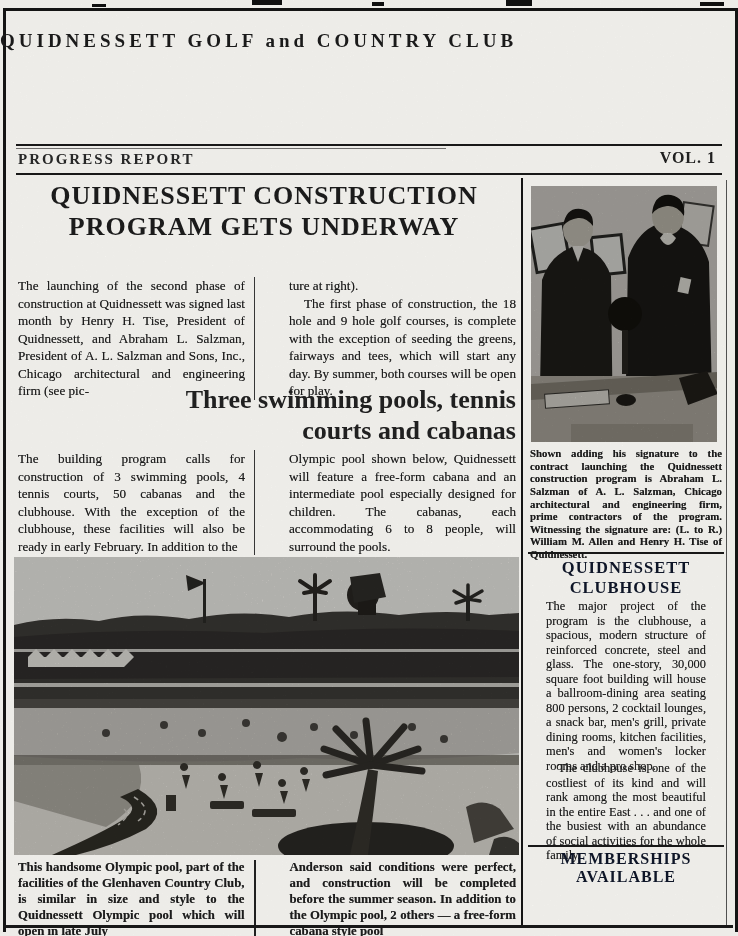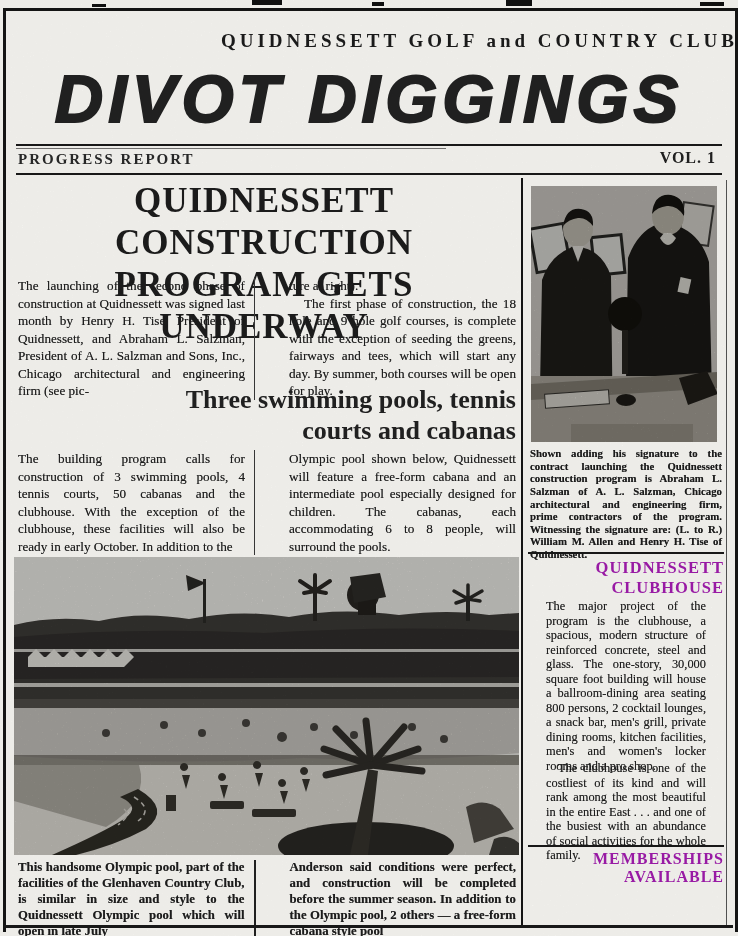--- a/index.html
+++ b/index.html
@@ -11,21 +11,21 @@
   .abs { position:absolute; }
   .frame {
     left:3px; top:8px; width:729px; height:921px;
     border-left:3px solid #161616; border-top:3px solid #161616; border-right:3px solid #161616;
     pointer-events:none;
   }
   .artifact { background:#111; }
 
   
   .club-name {
-    left:0; right:0; top:30px; text-align:right;
+    left:0; right:0; top:30px; text-align:left;
     font-weight:bold; font-size:19px; letter-spacing:4px;
     font-family:"Liberation Serif", serif;
   }
   .divot {
     left:0; right:0; top:62px; text-align:center;
     font-family:"Liberation Sans", sans-serif;
     font-weight:bold; font-style:italic;
     font-size:67px; line-height:1.1; letter-spacing:5px;
     color:#232323; -webkit-text-stroke:2px #232323;
     white-space:nowrap;
@@ -34,21 +34,21 @@
   .kicker-left {
     left:18px; top:151px; font-weight:bold; font-size:15px; letter-spacing:2px; color:#2a2a2a;
   }
   .kicker-right {
     right:22px; top:149px; font-weight:bold; font-size:16px; letter-spacing:1px; color:#222;
   }
 
   
   .headline {
     left:12px; top:180px; width:504px; text-align:center;
-    font-weight:bold; font-size:35px; line-height:1.2; letter-spacing:1px; color:#1d1d1d;
+    font-weight:bold; font-size:26px; line-height:1.2; letter-spacing:1px; color:#1d1d1d;
   }
   .subhead {
     left:12px; top:385px; width:504px; text-align:right;
     font-weight:bold; font-size:26px; line-height:1.18; color:#222;
   }
 
   .two-col { display:flex; left:18px; width:498px;gap:26px; }
   .bodycol {
     width:240px; text-align:justify;
     font-size:13.2px; line-height:1.33; color:#1e1e1e;
@@ -67,22 +67,22 @@
   .vdiv-main { left:521px; top:178px; width:2px; height:748px; background:#161616; }
   .vdiv-right { left:726px; top:180px; width:1px; height:746px; background:#555; }
 
   
   .sb-caption {
     left:530px; top:447px; width:192px; text-align:justify;
     font-weight:bold; font-size:10.8px; line-height:1.17; color:#1d1d1d;
     text-shadow:0 0 0.5px rgba(30,30,30,0.6);
   }
   .sb-head {
-    left:528px; width:196px; text-align:right;
-    font-weight:bold; font-size:16.5px; letter-spacing:1px; color:#a21caf;
+    left:528px; width:196px; text-align:center;
+    font-weight:bold; font-size:16.5px; letter-spacing:1px; color:#0f172a;
     font-family:"Liberation Serif", serif;
   }
   .sb-body {
     left:530px; width:192px; text-align:justify;
     font-size:12.4px; line-height:1.17; color:#1e1e1e;
     text-shadow:0 0 0.5px rgba(30,30,30,0.5);
   }
   .sb-body p { margin:16px; }
 
   .photo { background:#ddd; }
@@ -95,21 +95,20 @@
 
   <div class="abs artifact" style="left:252px;top:0;width:30px;height:5px"></div>
   <div class="abs artifact" style="left:372px;top:2px;width:12px;height:4px"></div>
   <div class="abs artifact" style="left:506px;top:0;width:26px;height:6px"></div>
   <div class="abs artifact" style="left:700px;top:2px;width:24px;height:4px"></div>
   <div class="abs artifact" style="left:92px;top:4px;width:14px;height:3px"></div>
 
   <div class="abs frame"></div>
 
   <div class="abs club-name">QUIDNESSETT GOLF and COUNTRY CLUB</div>
-  <div class="abs divot">DIVOT DIGGINGS</div>
 
   <div class="abs rule" style="left:16px;top:144px;width:706px;height:2px"></div>
   <div class="abs rule" style="left:16px;top:148px;width:430px;height:1px;opacity:.6"></div>
   <div class="abs kicker-left">PROGRESS REPORT</div>
   <div class="abs kicker-right">VOL. 1</div>
   <div class="abs rule" style="left:16px;top:173px;width:706px;height:2px"></div>
 
   <div class="abs vdiv-main"></div>
   <div class="abs vdiv-right"></div>
 
@@ -128,21 +127,21 @@
     </div>
   </div>
 
   <div class="abs subhead">
     <div>Three swimming pools, tennis</div>
     <div>courts and cabanas</div>
   </div>
 
   <div class="abs two-col" style="top:450px">
     <div class="bodycol c1">
-      <p>The building program calls for construction of 3 swimming pools, 4 tennis courts, 50 cabanas and the clubhouse. With the exception of the clubhouse, these facilities will also be ready in early October. In addition to the</p>
+      <p>The building program calls for construction of 3 swimming pools, 4 tennis courts, 50 cabanas and the clubhouse. With the exception of the clubhouse, these facilities will also be ready in early February. In addition to the</p>
     </div>
     <div class="bodycol c2">
       <p>Olympic pool shown below, Quidnessett will feature a free-form cabana and an intermediate pool especially designed for children. The cabanas, each accommodating 6 to 8 people, will surround the pools.</p>
     </div>
   </div>
 
   <svg class="abs photo" style="left:14px;top:557px" width="505" height="298" viewBox="0 0 505 298" aria-label="halftone photo of Olympic pool">
     <defs>
       <filter id="noiseA" x="0" y="0" width="100%" height="100%">
         <feTurbulence type="fractalNoise" baseFrequency="0.65" numOctaves="2" stitchTiles="stitch"></feTurbulence>

